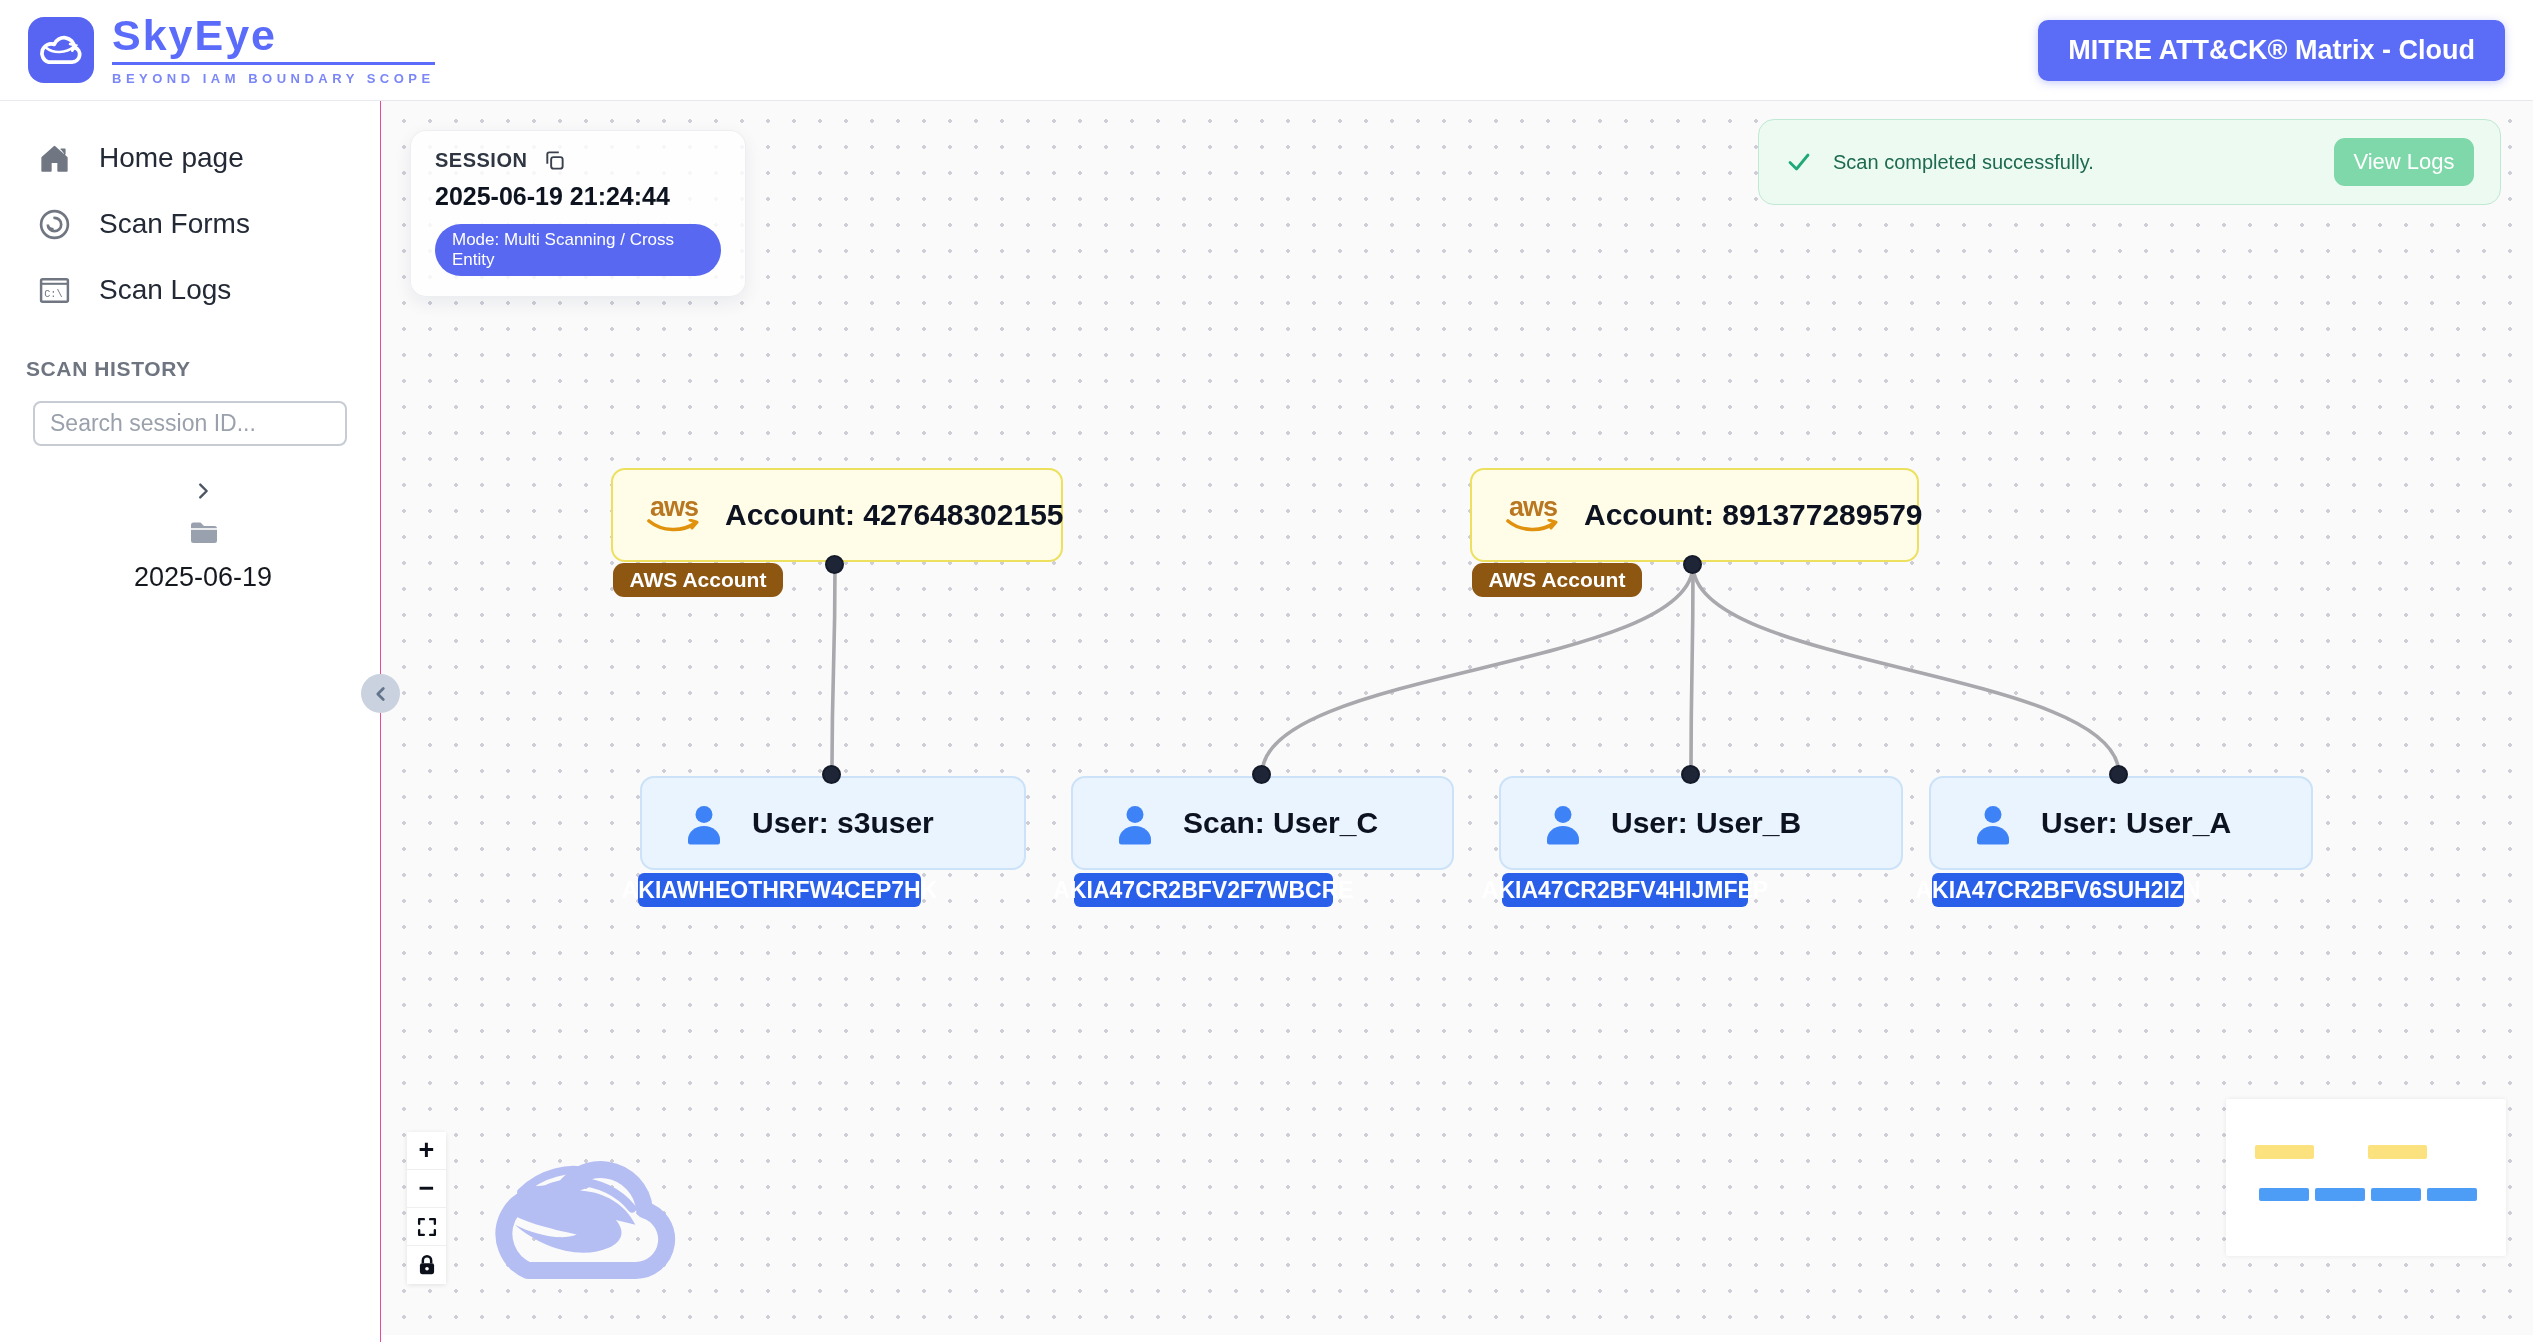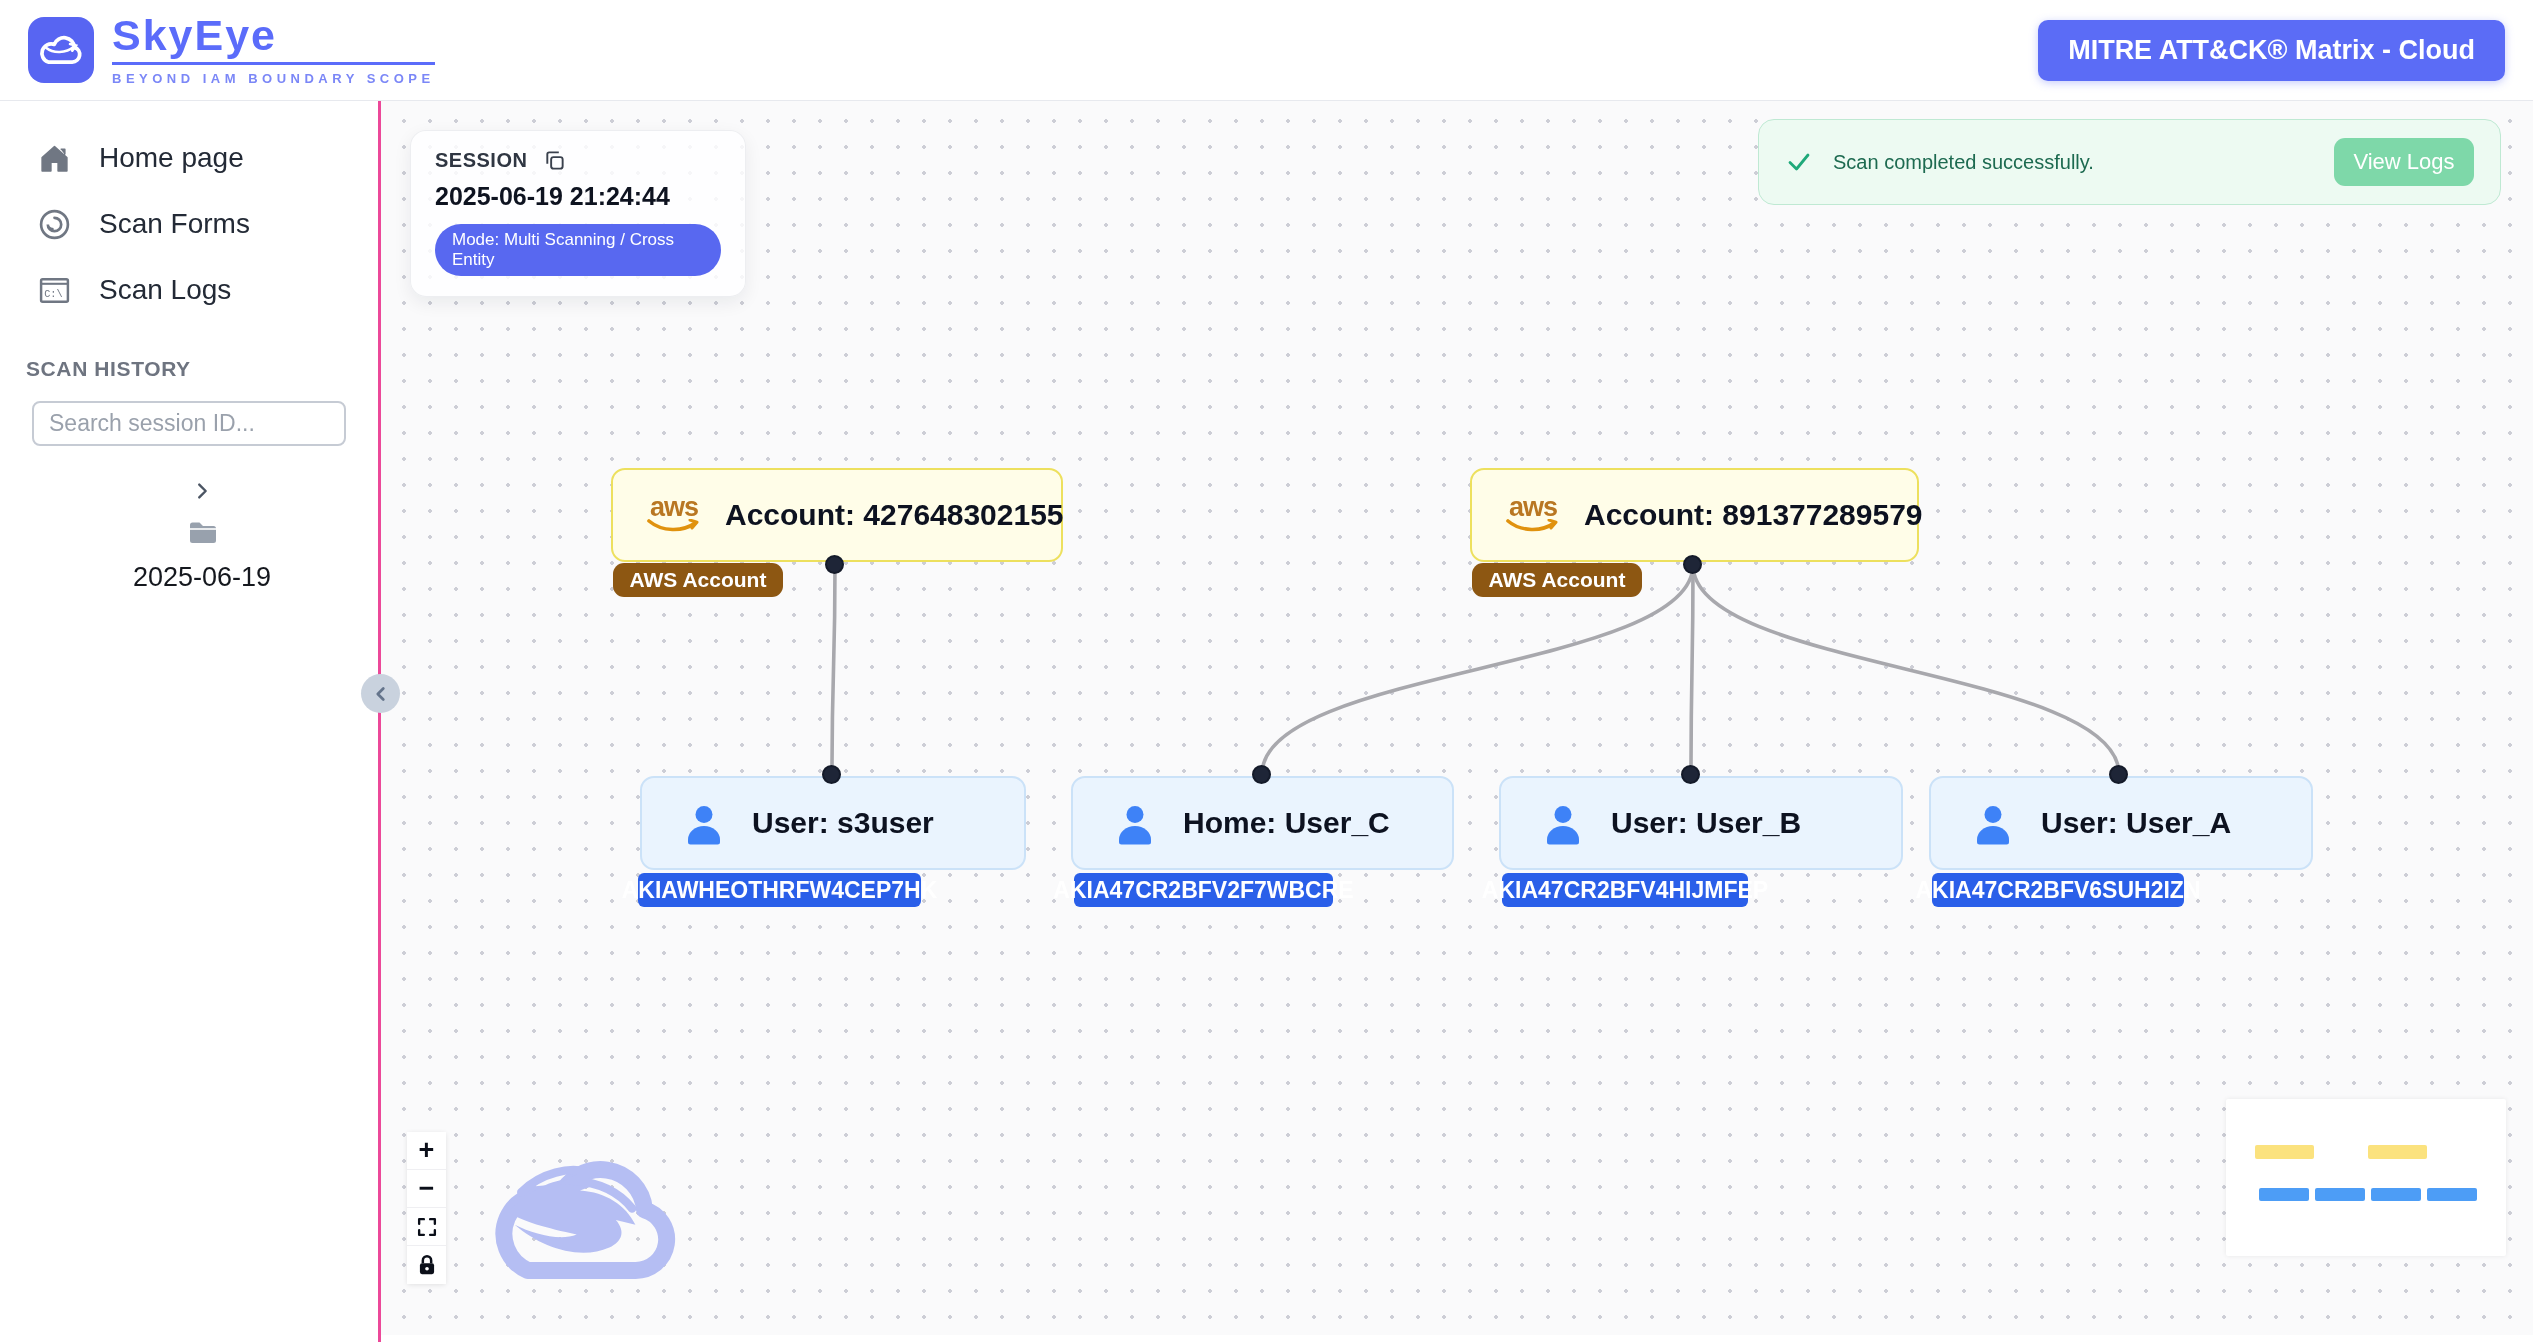--- a/index.html
+++ b/index.html
@@ -17,21 +17,21 @@
   .wordmark { display:flex; flex-direction:column; }
   .wordmark-title { font-size:43px; font-weight:700; color:#5B6CFA; letter-spacing:2px;
                     line-height:1; border-bottom:3px solid #5B6CFA; padding-bottom:5px; }
   .wordmark-tagline { font-size:13px; font-weight:700; color:#7B87F7; letter-spacing:4.5px; margin-top:6px; }
   .mitre-btn { height:61px; padding:0 30px; background:#5B6CF6; color:#fff; border:none;
                border-radius:10px; font-family:inherit; font-size:27px; font-weight:700;
                cursor:pointer; box-shadow:0 2px 8px rgba(91,108,246,.35); }
 
   
   .sidebar { position:absolute; left:0; top:101px; bottom:0; width:381px; background:#fff;
-             border-right:3px solid #ec4899; padding-top:24px; z-index:20; }
+             border-right:1px solid #ec4899; padding-top:24px; z-index:20; }
   .nav-item { display:flex; align-items:center; gap:28px; height:66px; padding-left:38px;
               font-size:28px; color:#232A36; cursor:pointer; }
   .nav-icon { width:33px; height:33px; flex:0 0 33px; display:flex; align-items:center; justify-content:center; }
   .scan-history-title { margin:34px 0 0 26px; font-size:21px; font-weight:700; color:#6E7480; letter-spacing:.6px; }
   .search-input { display:block; margin:20px auto 0; width:314px; height:45px; border:2px solid #C6CBD4;
                   border-radius:8px; padding:0 15px; font-family:inherit; font-size:23px; color:#333; outline:none; }
   .search-input::placeholder { color:#9AA1AC; }
   .tree-row { display:flex; align-items:center; gap:14px; margin:34px 0 0 26px; font-size:27px;
               color:#15181E; cursor:pointer;flex-direction:column; }
 
@@ -250,21 +250,21 @@
     </div>
     <div class="graph-badge badge-akia" style="left:257px; top:779px; width:283px;">AKIAWHEOTHRFW4CEP7HK</div>
 
     <div class="node node-user" style="left:690px; top:682px; width:383px; height:94px;">
       <span style="display:flex;">
         <svg width="44" height="44" viewBox="0 0 44 44">
             <circle cx="22" cy="13.5" r="8.5" fill="#3E82F7"></circle>
             <path d="M6,41 v-2.5 a16,13.5 0 0 1 32,0 V41 a2.5,2.5 0 0 1 -2.5,2.5 h-27 A2.5,2.5 0 0 1 6,41 Z" fill="#3E82F7"></path>
           </svg>
       </span>
-      <span class="node-label">Home: User_C</span>
+      <span class="node-label">Scan: User_C</span>
     </div>
     <div class="graph-badge badge-akia" style="left:693px; top:779px; width:259px;">AKIA47CR2BFV2F7WBCRE</div>
 
     <div class="node node-user" style="left:1118px; top:682px; width:404px; height:94px;">
       <span style="display:flex;">
         <svg width="44" height="44" viewBox="0 0 44 44">
             <circle cx="22" cy="13.5" r="8.5" fill="#3E82F7"></circle>
             <path d="M6,41 v-2.5 a16,13.5 0 0 1 32,0 V41 a2.5,2.5 0 0 1 -2.5,2.5 h-27 A2.5,2.5 0 0 1 6,41 Z" fill="#3E82F7"></path>
           </svg>
       </span>

